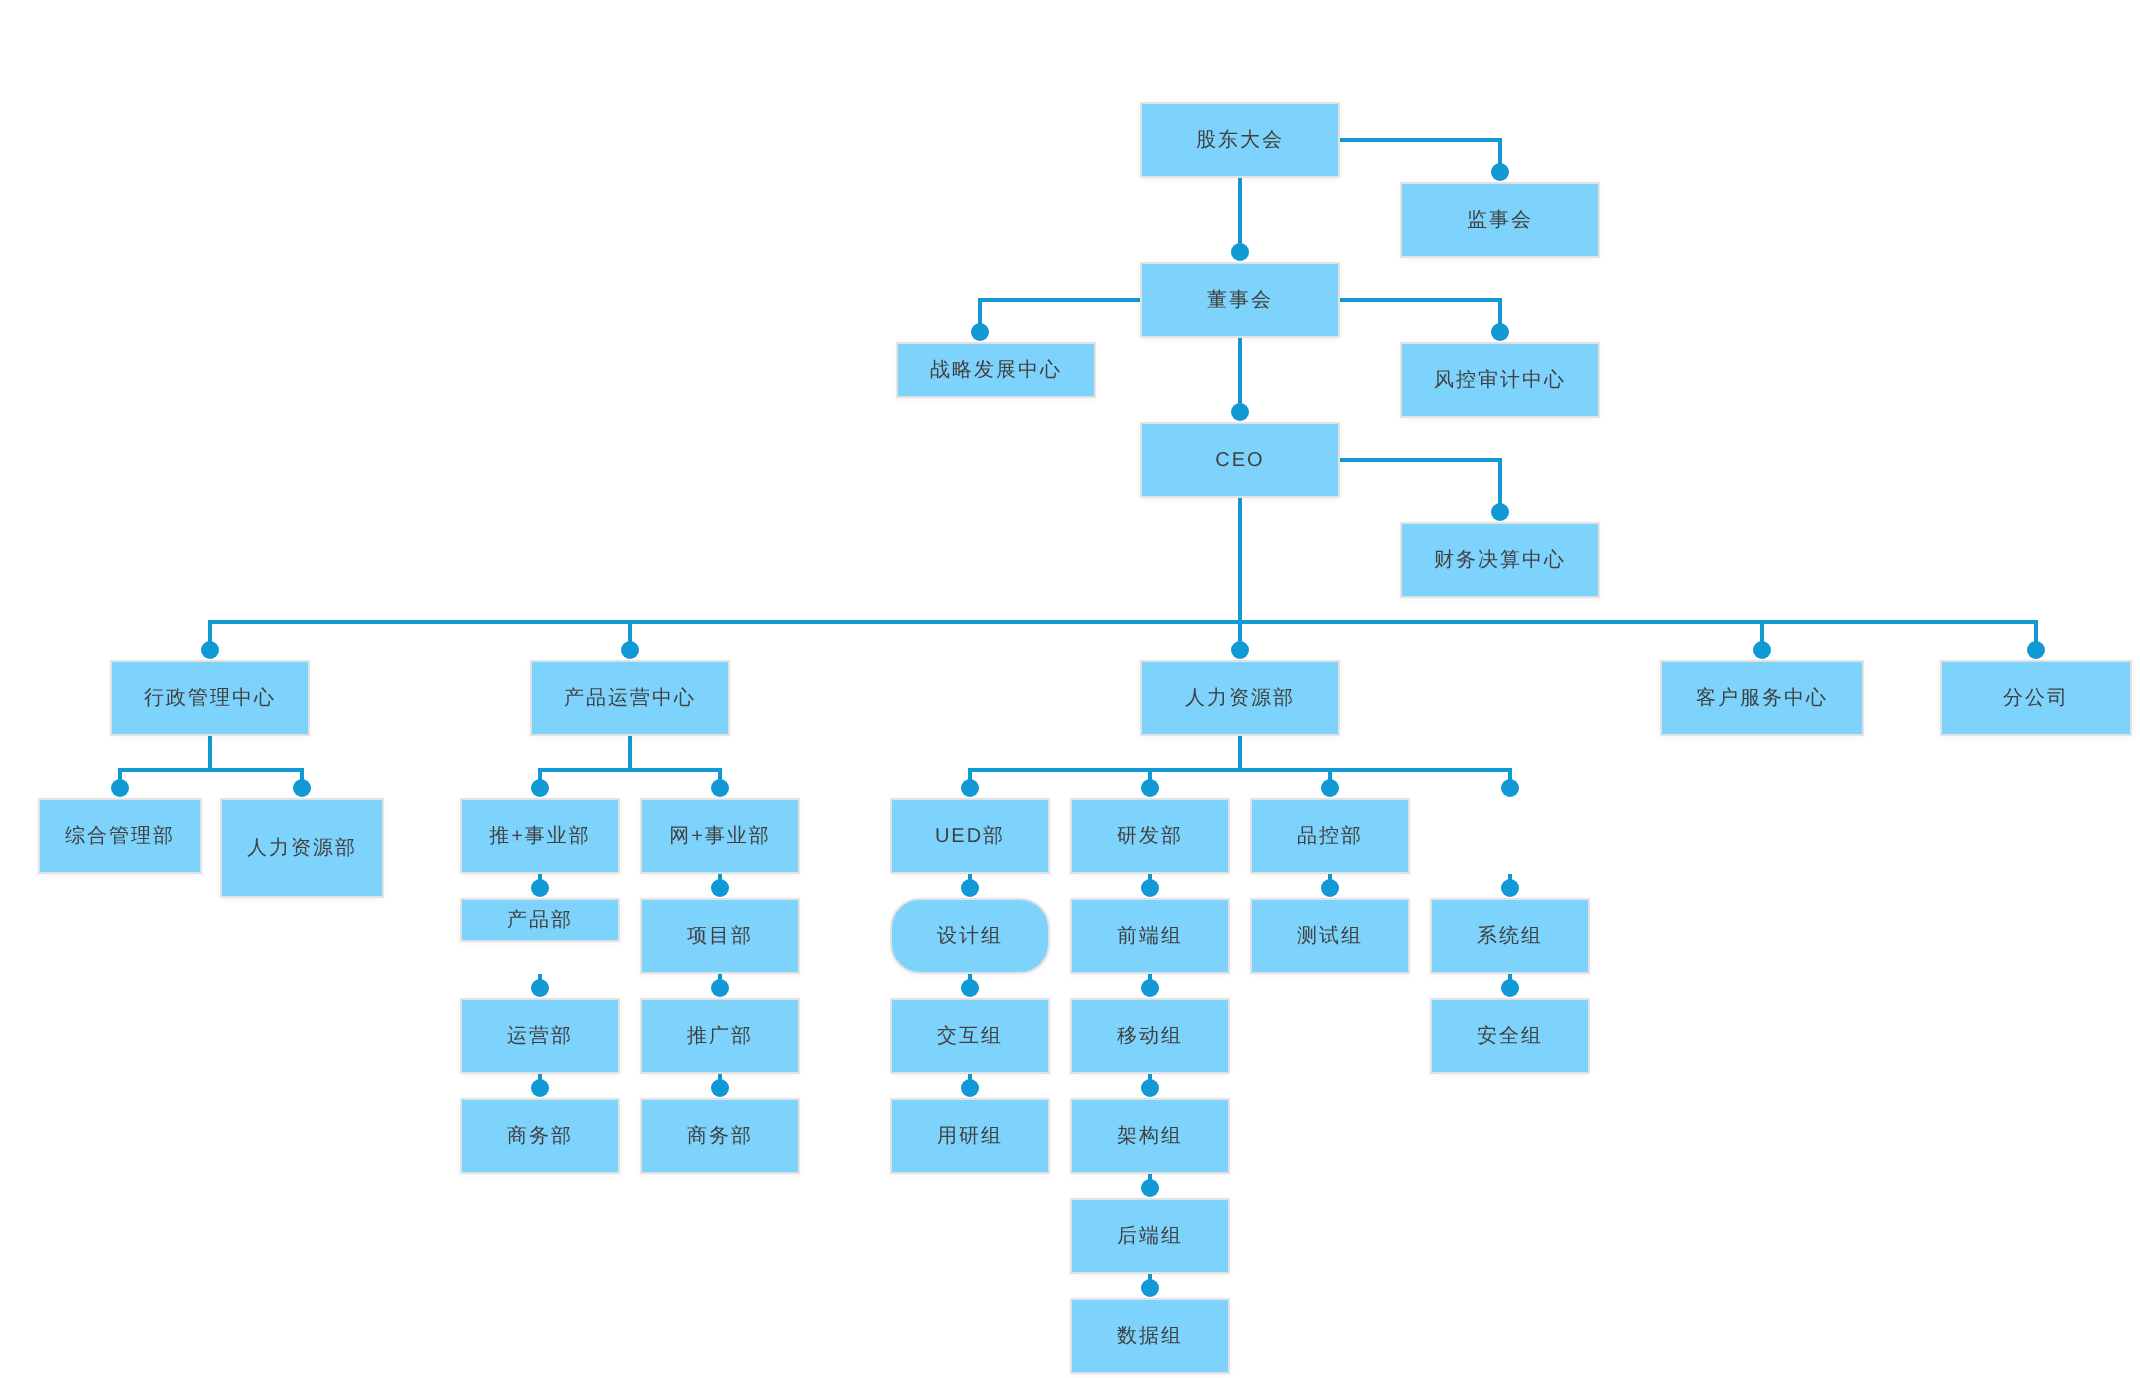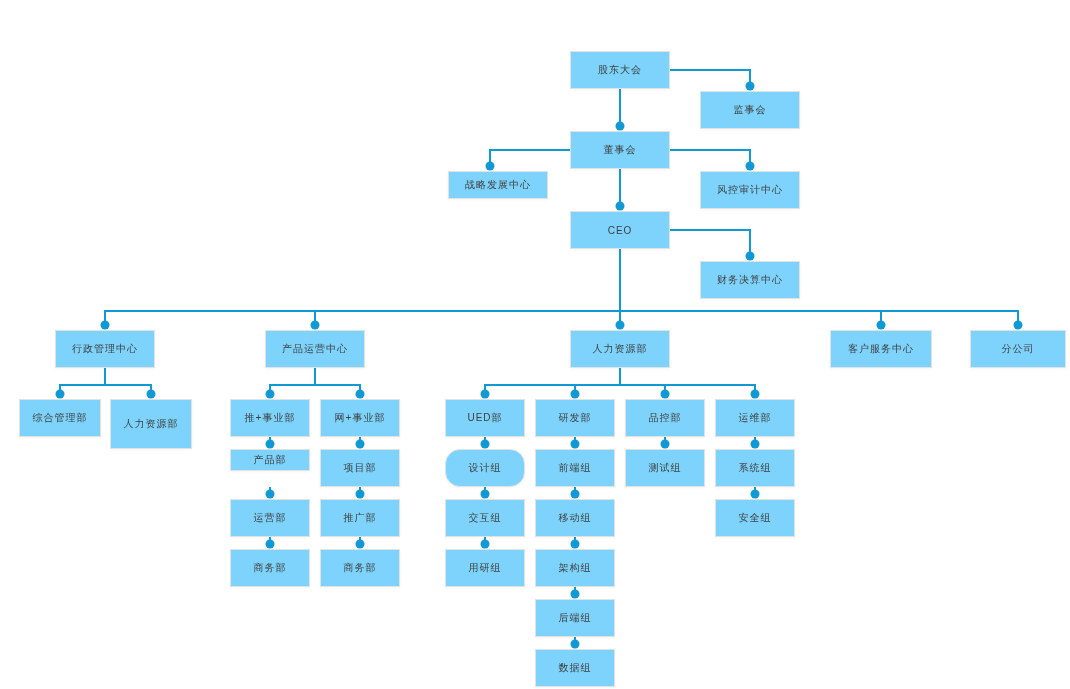--- a/index.html
+++ b/index.html
@@ -129,21 +129,20 @@
       <div class="node" style="left: 320px; top: 399px; width: 80px; height: 38px;">网+事业部</div>
       <div class="node" style="left: 230px; top: 449px; width: 80px; height: 22px;">产品部</div>
       <div class="node" style="left: 320px; top: 449px; width: 80px; height: 38px;">项目部</div>
       <div class="node" style="left: 230px; top: 499px; width: 80px; height: 38px;">运营部</div>
       <div class="node" style="left: 320px; top: 499px; width: 80px; height: 38px;">推广部</div>
       <div class="node" style="left: 230px; top: 549px; width: 80px; height: 38px;">商务部</div>
       <div class="node" style="left: 320px; top: 549px; width: 80px; height: 38px;">商务部</div>
       <div class="node" style="left: 445px; top: 399px; width: 80px; height: 38px;">UED部</div>
       <div class="node" style="left: 535px; top: 399px; width: 80px; height: 38px;">研发部</div>
       <div class="node" style="left: 625px; top: 399px; width: 80px; height: 38px;">品控部</div>
-      <div class="node" style="left: 715px; top: 399px; width: 80px; height: 38px;">运维部</div>
       <div class="node" style="left: 445px; top: 449px; width: 80px; height: 38px; border-radius: 15px;">设计组</div>
       <div class="node" style="left: 535px; top: 449px; width: 80px; height: 38px;">前端组</div>
       <div class="node" style="left: 625px; top: 449px; width: 80px; height: 38px;">测试组</div>
       <div class="node" style="left: 715px; top: 449px; width: 80px; height: 38px;">系统组</div>
       <div class="node" style="left: 535px; top: 499px; width: 80px; height: 38px;">移动组</div>
       <div class="node" style="left: 445px; top: 499px; width: 80px; height: 38px;">交互组</div>
       <div class="node" style="left: 715px; top: 499px; width: 80px; height: 38px;">安全组</div>
       <div class="node" style="left: 445px; top: 549px; width: 80px; height: 38px;">用研组</div>
       <div class="node" style="left: 535px; top: 549px; width: 80px; height: 38px;">架构组</div>
       <div class="node" style="left: 535px; top: 599px; width: 80px; height: 38px;">后端组</div>

